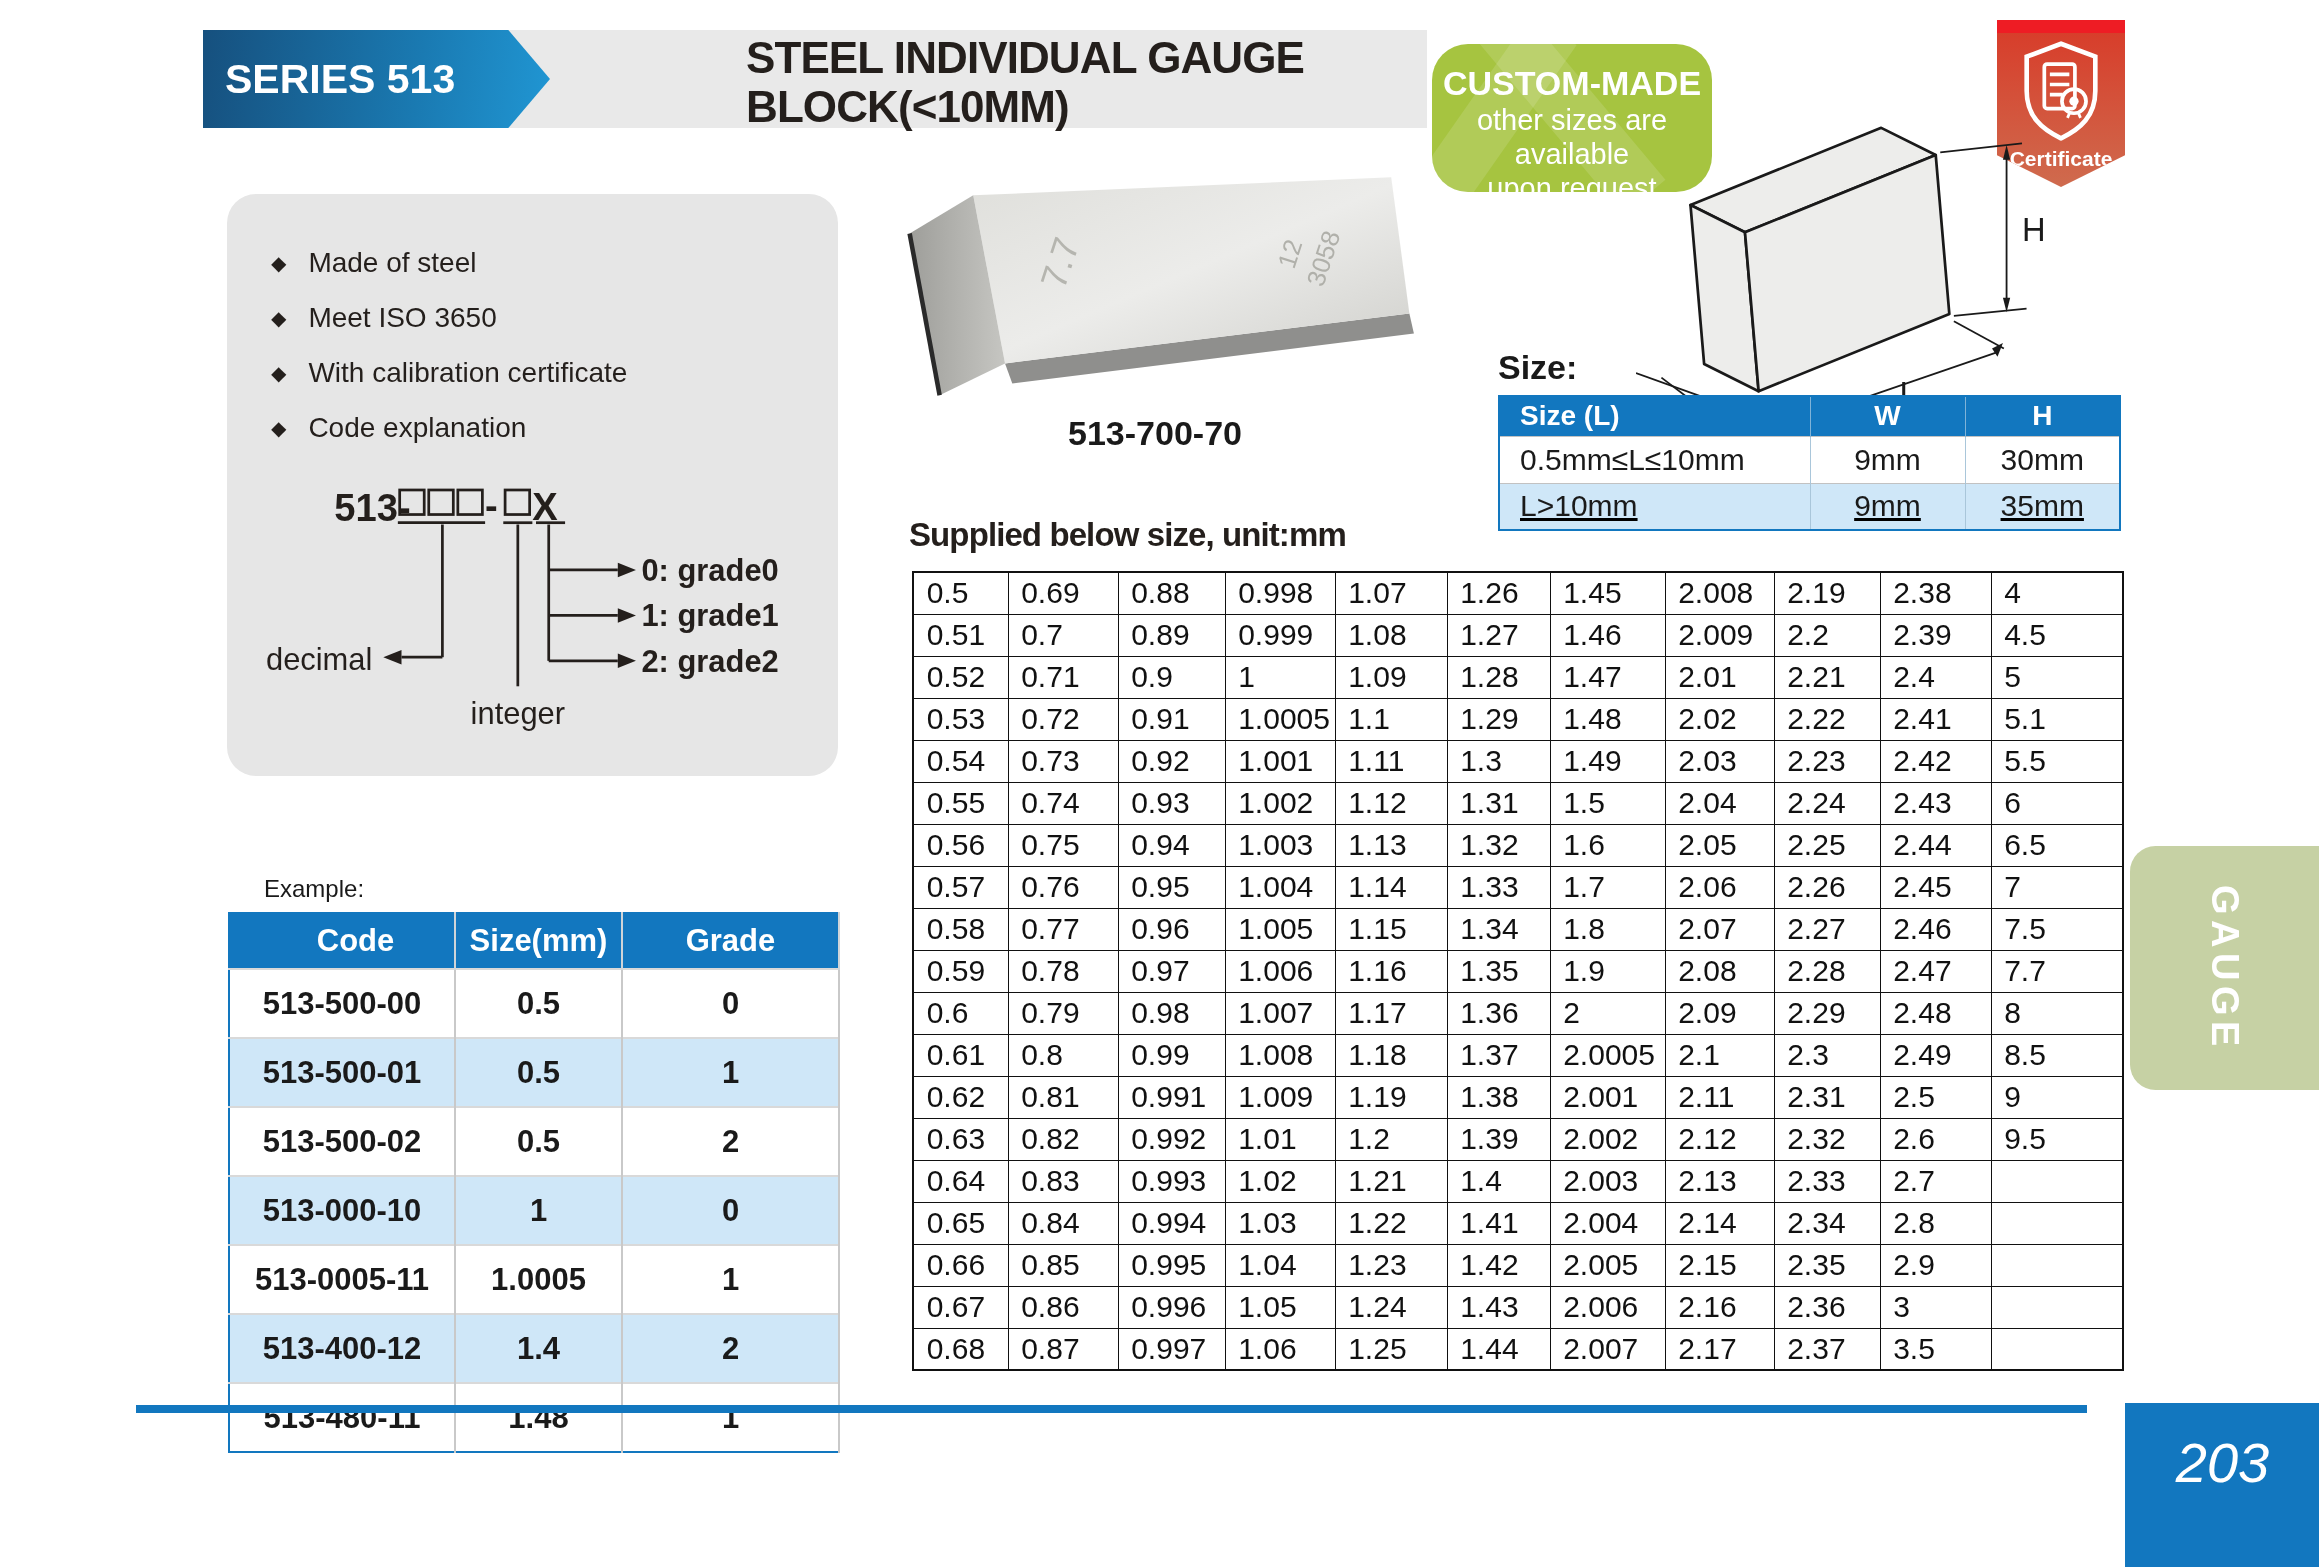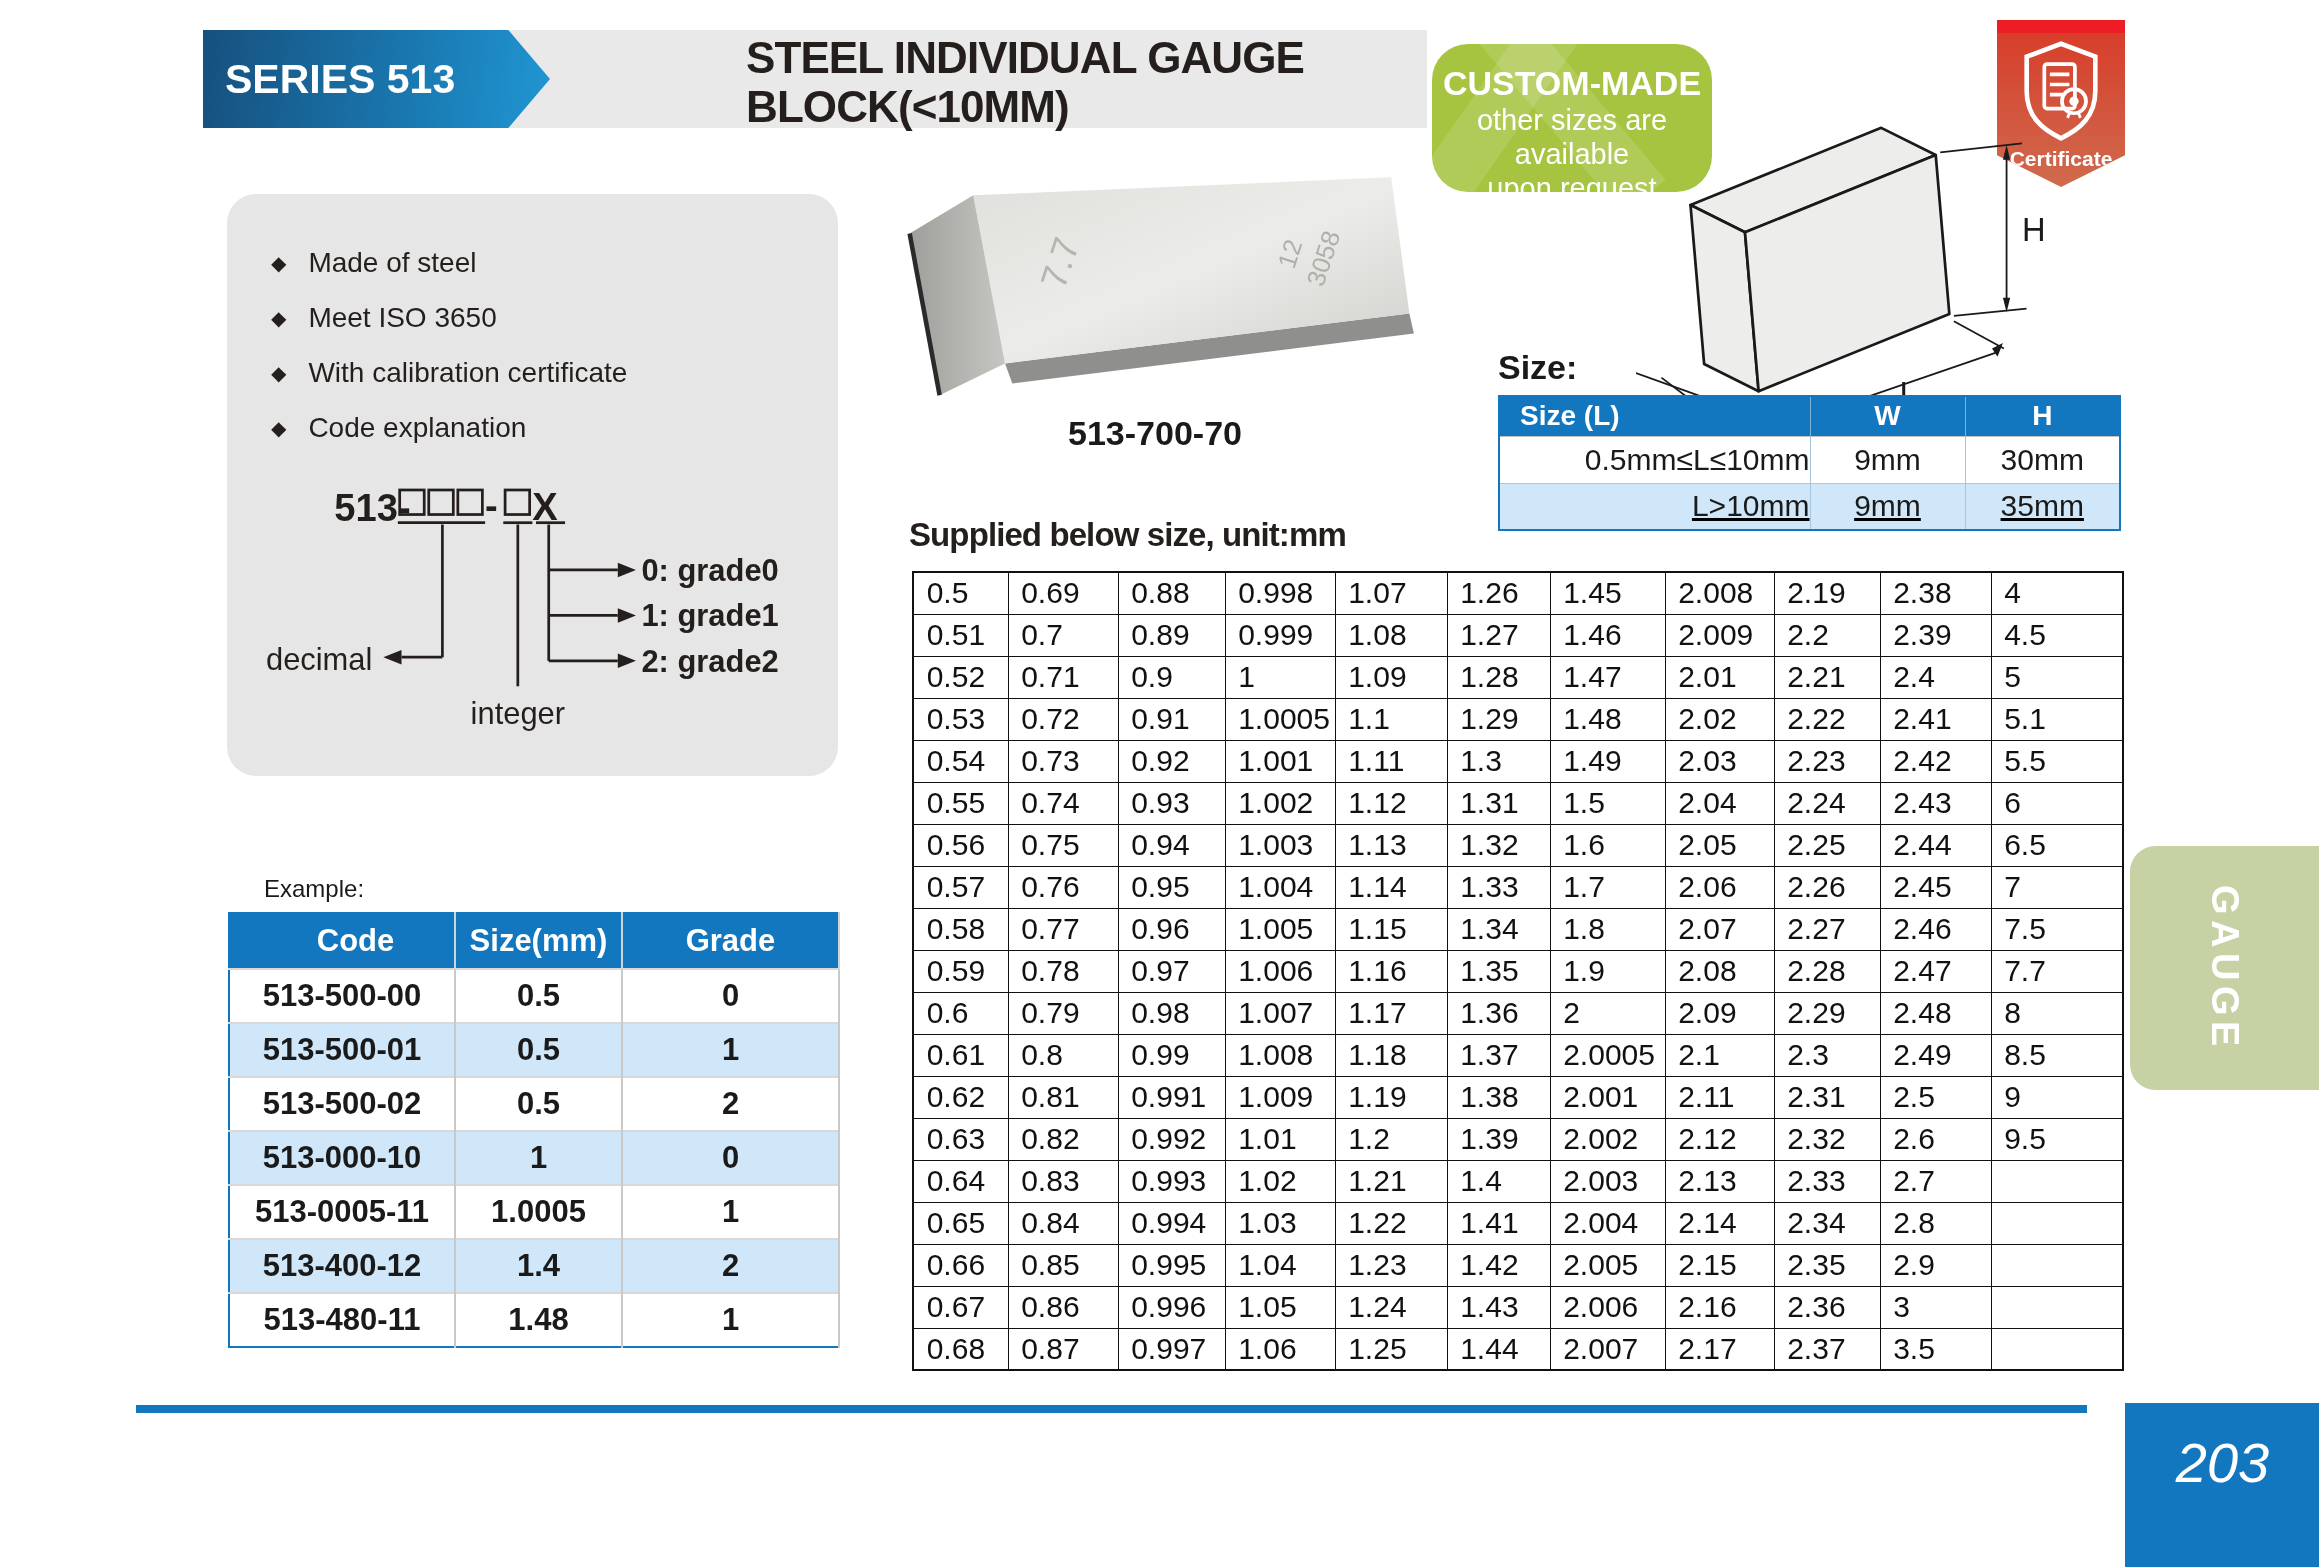--- a/index.html
+++ b/index.html
@@ -45,34 +45,34 @@
   .model-label { position:absolute; left:964px; top:414px; width:382px; text-align:center; font-size:34px; font-weight:bold; color:#1a1a1a; }
 
   
   .size-label { position:absolute; left:1498px; top:348px; font-size:34px; font-weight:bold; color:#1a1a1a; }
   .diagram-svg { position:absolute; left:1636px; top:105px; }
   table { border-collapse:collapse; table-layout:fixed; }
   .size-table { position:absolute; left:1498px; top:395px; width:622px; border:2.7px solid #1277bf; }
   .size-table th { background:#1277bf; color:#fff; font-size:28px; height:40px; border-right:1.8px solid #7fb3d8;margin-left:12px; }
   .size-table th:first-child { text-align:left; padding-left:20px; }
   .size-table td { font-size:30px; color:#1a1a1a; height:47px; text-align:center; border-right:1.8px solid #a9c6da; border-top:1.8px solid #c2c2c2; }
-  .size-table td:first-child { text-align:right; padding-left:20px; }
+  .size-table td:first-child { text-align:left; padding-left:20px; }
   .size-table tbody tr:nth-child(2) { background:#cfe7f8;text-decoration:underline; }
 
   
   .supplied-heading { position:absolute; left:909px; top:516px; font-size:33px; font-weight:bold; color:#241f1c; letter-spacing:-0.9px; }
   .supplied-table { position:absolute; left:912px; top:571px; width:1209px; border:2.7px solid #111; }
   .supplied-table td { height:42px; font-size:30px; color:#111; border:1.8px solid #111; padding-left:12.7px; overflow:hidden; white-space:nowrap; }
 
   
   .example-heading { position:absolute; left:264px; top:875px; font-size:24px; font-weight:normal; color:#1a1a1a; }
   .example-table { position:absolute; left:228px; top:912px; width:611px; border:2.7px solid #1277bf; }
   .example-table th { background:#1277bf; color:#fff; font-size:31px; height:56px; border-right:2.7px solid #cfd4d8; }
   .example-table th:first-child { text-align:center; padding-left:27px; }
-  .example-table td { font-size:31px; font-weight:bold; color:#1a1a1a; height:54px; text-align:center;
+  .example-table td { font-size:31px; font-weight:bold; color:#1a1a1a; height:69px; text-align:center;
     border-right:2.7px solid #c9c9c9; border-top:2.7px solid #d9d9d9; }
   .example-table tbody tr:nth-child(even) { background:#cfe7f8; }
 
   
   .divider { position:absolute; left:136px; top:1405px; width:1951px; height:8.2px; background:#1277bf; }
   .gauge-tab { position:absolute; left:2130px; top:846px; width:189px; height:244px; background:#c6d1a4;
     border-radius:25.5px 0 0 25.5px; display:flex; align-items:center; justify-content:center; }
   .gauge-tab span { writing-mode:vertical-rl; font-size:38px; font-weight:bold; color:#fff; letter-spacing:5.5px; }
   .page-num { position:absolute; left:2125px; top:1403px; width:195px; height:165px; background:#1277bf;font-style:italic; }
   .page-num span { display:block; text-align:center; margin-top:27px; color:#fff; font-size:56px; }

